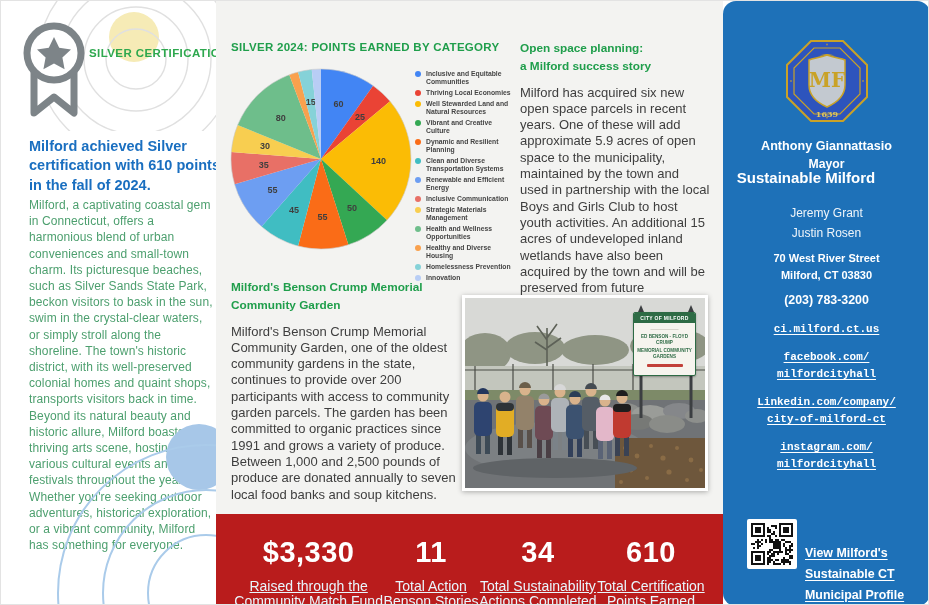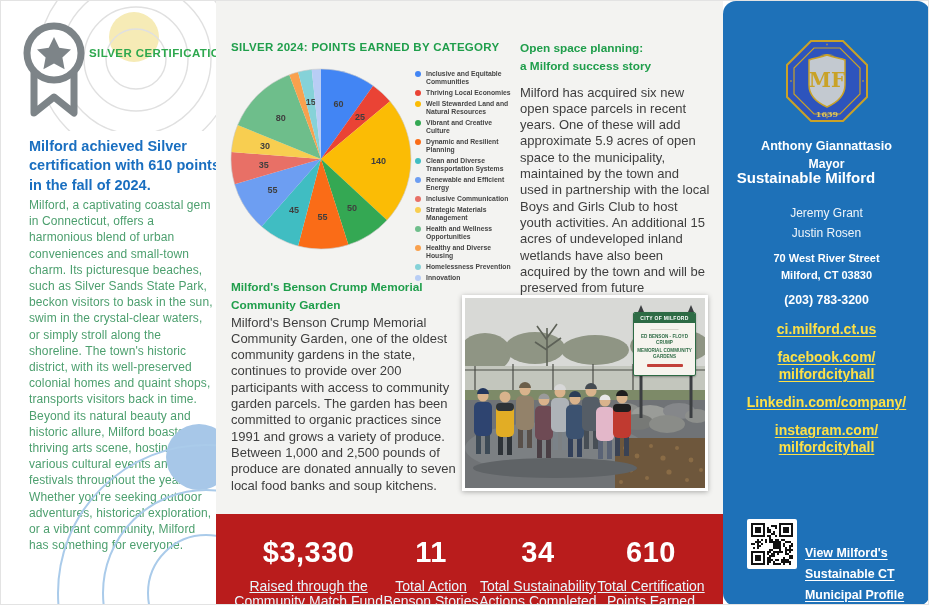--- a/index.html
+++ b/index.html
@@ -23,21 +23,21 @@
   .legend { position:absolute; left:199px; top:69px; width:98px; display:flex; flex-direction:column; gap:3px; }
   .legend-item { display:flex; align-items:flex-start; gap:5px; }
   .legend-dot { flex:0 0 auto; width:6px; height:6px; border-radius:50%; margin-top:1px; }
   .legend-label { font-size:6.8px; font-weight:700; color:#454545; line-height:1.18; }
 
   .article-h { color:#1f9e4b; font-size:11.8px; font-weight:800; line-height:1.55; }
   .openspace { position:absolute; left:304px; top:38px; width:190px; }
   .openspace .article-body { margin-top:9px; }
   .article-body { color:#3e3e3e; font-size:13px; line-height:16.3px; }
   .garden { position:absolute; left:15px; top:277px; width:228px; }
-  .garden .article-body { }
+  .garden .article-body { margin-top:9px; }
 
   
   .photo { position:absolute; left:246px; top:294px; width:246px; height:196px; background:#cfd1cf; border:3px solid #ffffff; box-shadow:0 1px 5px rgba(0,0,0,.30); }
   .photo svg { display:block; }
   .photo-sign { position:absolute; left:168px; top:14px; width:63px; height:64px; background:#f6f4ee; border:1.5px solid #2e6b45; border-radius:2px; overflow:hidden; box-shadow:0 1px 2px rgba(0,0,0,.3); }
   .sign-band { background:#2e6b45; color:#fff; font-size:5px; font-weight:700; text-align:center; padding:2px 0; letter-spacing:.3px; }
   .sign-line-sm { margin-top:3px; text-align:center; font-size:4px; color:#8a8374; }
   .sign-line { text-align:center; font-size:4.6px; font-weight:700; color:#2e6b45; margin-top:3px; line-height:1.25; padding:0 2px; }
   .sign-red { width:36px; height:3px; background:#c2403a; margin:4px auto 0; border-radius:1px; }
 
@@ -50,21 +50,21 @@
   
   .sidebar { position:absolute; left:722px; top:0; width:207px; height:605px; background:#1e71b8; color:#ffffff; text-align:center;border-radius:13px; }
   .seal { position:absolute; left:60px; top:36px; width:88px; height:88px; }
   .mayor-name { position:absolute; left:0; top:138px; width:207px; font-size:12.6px; font-weight:700; }
   .mayor-title { position:absolute; left:0; top:156px; width:207px; font-size:12.2px; font-weight:700; }
   .org-name { position:absolute; left:0; top:168px; width:166px; font-size:15px; font-weight:700; }
   .members { position:absolute; left:0; top:203px; width:207px; font-size:12px; line-height:19.5px; color:rgba(255,255,255,.93); }
   .addr { position:absolute; left:0; top:249px; width:207px; font-size:11px; font-weight:600; line-height:17px; }
   .phone { position:absolute; left:0; top:292px; width:207px; font-size:12.4px; font-weight:600; }
   .links { position:absolute; left:0; top:320px; width:207px; display:flex; flex-direction:column; gap:11px; }
-  .links a { color:#fde047; font-size:14px; font-weight:600; line-height:17px; text-decoration:underline; text-underline-offset:2px; display:block; }
+  .links a { color:#ffffff; font-size:11px; font-weight:600; line-height:17px; text-decoration:underline; text-underline-offset:2px; display:block;font-family:Liberation Mono, monospace; }
   .qr-box { position:absolute; left:24px; top:518px; width:50px; height:50px; background:#ffffff; border-radius:2px; padding:2px; }
   .qr-caption { position:absolute; left:82px; top:521px; width:110px; text-align:left; }
   .qr-caption a { color:#ffffff; font-size:12.4px; font-weight:600; line-height:21px; text-decoration:underline; text-underline-offset:2px;margin-left:31px; }
 </style>
 </head>
 <body>
 
 <div class="page">
 
   <div class="left-col">
@@ -397,20 +397,21 @@
     <div class="links" id="links">
         <a href="#">
           <div>ci.milford.ct.us</div>
         </a>
         <a href="#">
           <div>facebook.com/</div>
           <div>milfordcityhall</div>
         </a>
         <a href="#">
           <div>Linkedin.com/company/</div>
+          <div>city-of-milford-ct</div>
         </a>
         <a href="#">
           <div>instagram.com/</div>
           <div>milfordcityhall</div>
         </a>
       </div>
 
     <div class="qr-box">
       <svg id="qr-svg" viewBox="0 0 46 46" width="46" height="46">
           <rect x="0" y="0" width="46" height="46" fill="#ffffff"></rect>

